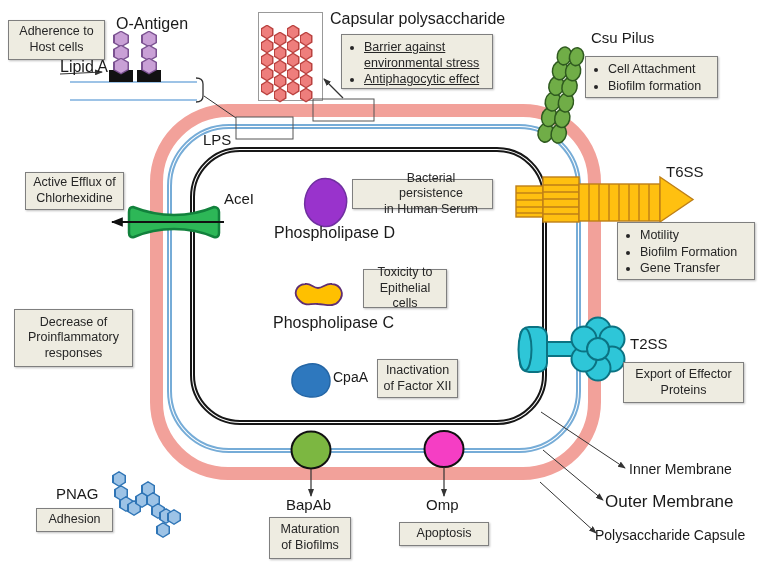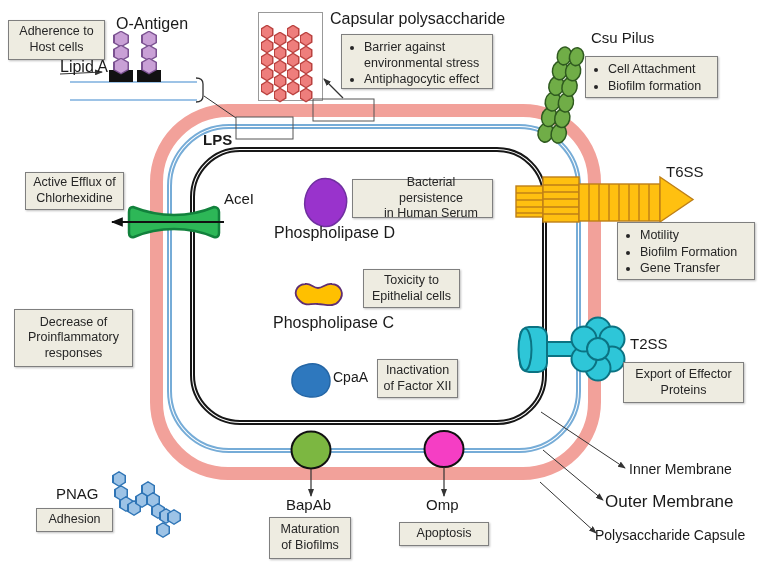--- a/index.html
+++ b/index.html
@@ -21,36 +21,36 @@
   .note{
     position:absolute;box-sizing:border-box;background:#EEECE1;border:1px solid #7F7F7F;
     font-size:12.5px;color:#262626;display:flex;align-items:center;justify-content:center;
     text-align:center;white-space:pre-line;line-height:1.25;z-index:6;
     box-shadow:1px 1px 2px rgba(0,0,0,0.25);padding:2px 3px;
   }
   ul.note{display:block;text-align:left;padding:4px 4px 4px 22px;margin:0;list-style:disc;}
   ul.note li{margin:1px 0;}
 
   #note-adherence{left:8px;top:20px;width:97px;height:40px;}
-  #note-capsular{left:341px;top:34px;width:152px;height:55px;}
+  #note-capsular{left:341px;top:34px;width:152px;height:55px;text-decoration:underline;}
   #note-csu{left:585px;top:56px;width:133px;height:42px;}
   #note-efflux{left:25px;top:172px;width:99px;height:38px;}
-  #note-persistence{left:352px;top:179px;width:141px;height:39px;padding-left:20px;}
+  #note-persistence{left:352px;top:179px;width:141px;height:30px;padding-left:20px;}
   #note-t6ss{left:617px;top:222px;width:138px;height:58px;}
   #note-proinflammatory{left:14px;top:309px;width:119px;height:58px;}
-  #note-toxicity{left:363px;top:269px;width:97px;height:39px;}
+  #note-toxicity{left:363px;top:269px;width:84px;height:39px;}
   #note-inactivation{left:377px;top:359px;width:81px;height:39px;}
   #note-export{left:623px;top:362px;width:121px;height:41px;}
   #note-maturation{left:269px;top:517px;width:82px;height:42px;}
   #note-apoptosis{left:399px;top:522px;width:90px;height:24px;}
   #note-adhesion{left:36px;top:508px;width:77px;height:24px;}
 
   #label-oantigen{left:116px;top:15px;font-size:16px;}
   #label-lipida{left:20px;top:58px;font-size:16px;margin-left:40px;}
-  #label-lps{left:203px;top:131px;font-weight:bold;}
+  #label-lps{left:203px;top:131px;}
   #label-capsular-title{left:330px;top:10px;font-size:16px;}
   #label-csu-title{left:591px;top:29px;}
   #label-acei{left:224px;top:190px;}
   #label-t6ss{left:666px;top:163px;}
   #label-pld{left:274px;top:224px;font-size:16px;}
   #label-plc{left:273px;top:314px;font-size:16px;}
   #label-cpaa{left:333px;top:369px;font-size:14px;}
   #label-t2ss{left:630px;top:335px;}
   #label-bapab{left:286px;top:496px;}
   #label-omp{left:426px;top:496px;}

